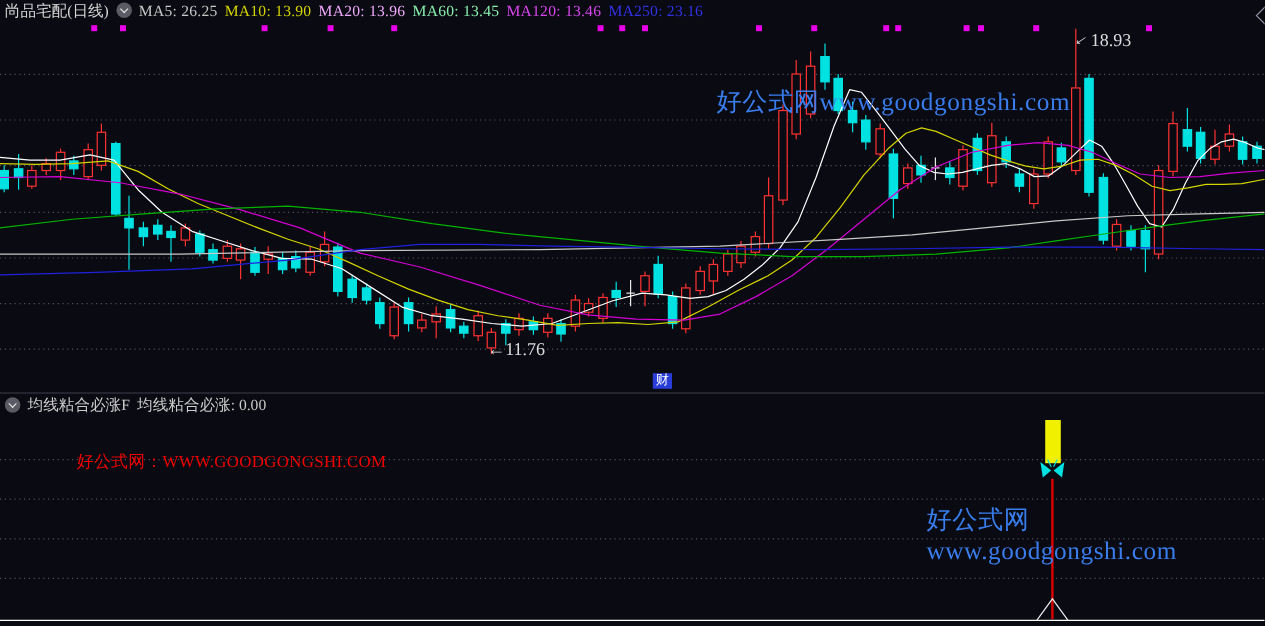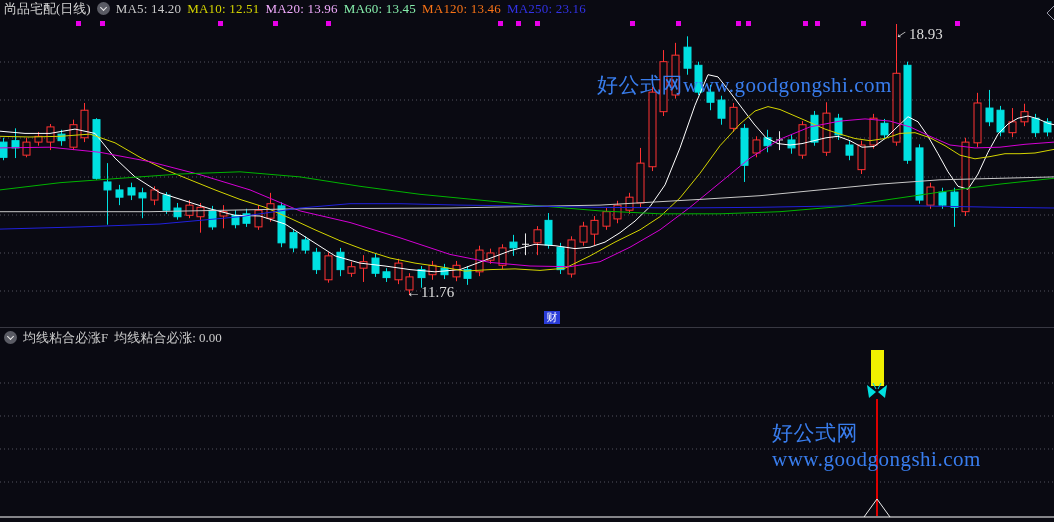--- a/index.html
+++ b/index.html
@@ -270,38 +270,39 @@
         </g>
         <line x1="877" y1="399" x2="877" y2="516" stroke="#dd0000" stroke-width="2"></line>
         <polyline points="864,517 877,499 890,517" fill="none" stroke="#ededed" stroke-width="1"></polyline>
         <line x1="0" y1="517" x2="1054" y2="517" stroke="#ffffff" stroke-width="1"></line>
       </g>
     </svg>
 
   <div class="hdr">
     <span class="title">尚品宅配(日线)</span>
     <span class="chev-circle"></span>
-    <span class="ma-label" style="color: rgb(200, 200, 200);">MA5: 14.20</span>
-    <span class="ma-label" style="color: rgb(212, 212, 0);">MA10: 12.51</span>
+    <span class="ma-label" style="color: rgb(200, 200, 200);">MA5: 26.25</span>
+    <span class="ma-label" style="color: rgb(212, 212, 0);">MA10: 13.90</span>
     <span class="ma-label" style="color: #f0abfc;">MA20: 13.96</span>
     <span class="ma-label" style="color: #86efac;">MA60: 13.45</span>
-    <span class="ma-label" style="color: #f97316;">MA120: 13.46</span>
+    <span class="ma-label" style="color: #d946ef;">MA120: 13.46</span>
     <span class="ma-label" style="color: rgb(50, 50, 230);">MA250: 23.16</span>
   </div>
 
   <div class="watermark" id="wm-main">好公式网www.goodgongshi.com</div>
 
   <div class="annot" id="ann-high"><span class="arr">←</span><span>18.93</span></div>
   <div class="annot" id="ann-low">←11.76</div>
 
   <div id="event-badge">财</div>
 
   <div id="divider"></div>
 
   <div class="subhdr">
     <span class="chev-circle"></span>
     <span>均线粘合必涨F</span>
     <span>均线粘合必涨: 0.00</span>
   </div>
 
+  <div id="promo">好公式网：WWW.GOODGONGSHI.COM</div>
   <div class="watermark" id="wm-sub">好公式网www.goodgongshi.com</div>
 
 </div>
 
 </body></html>

